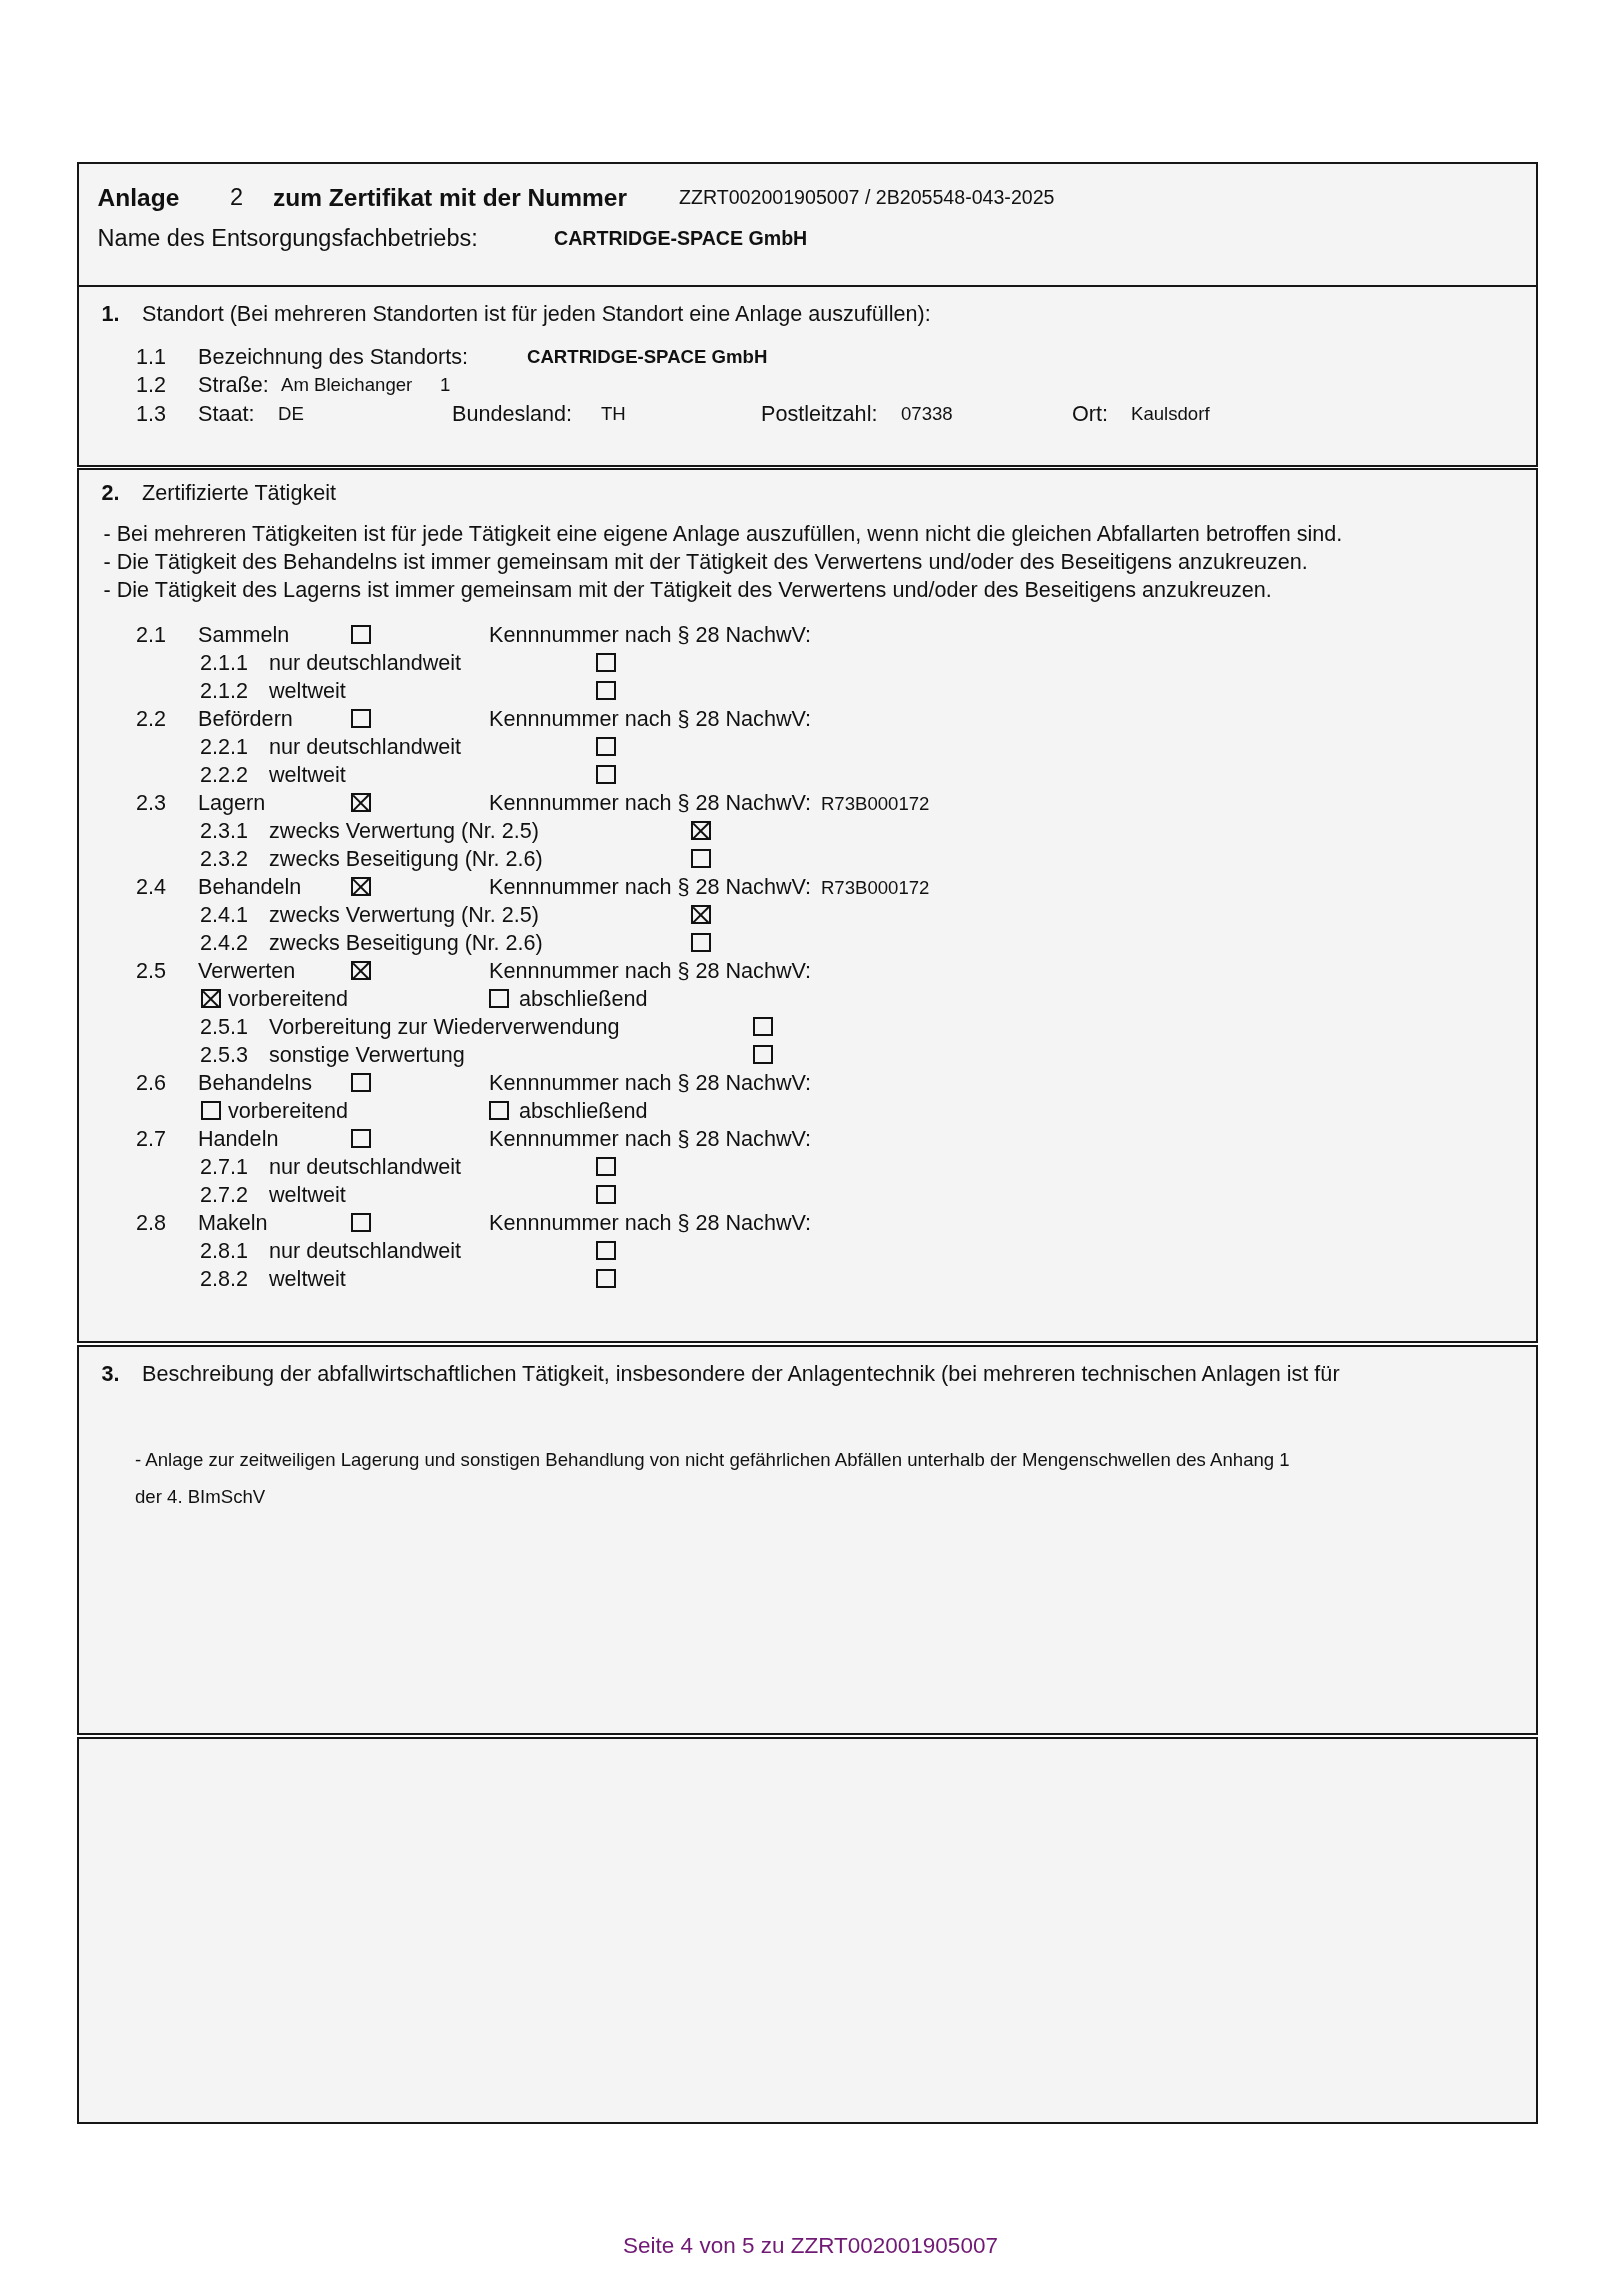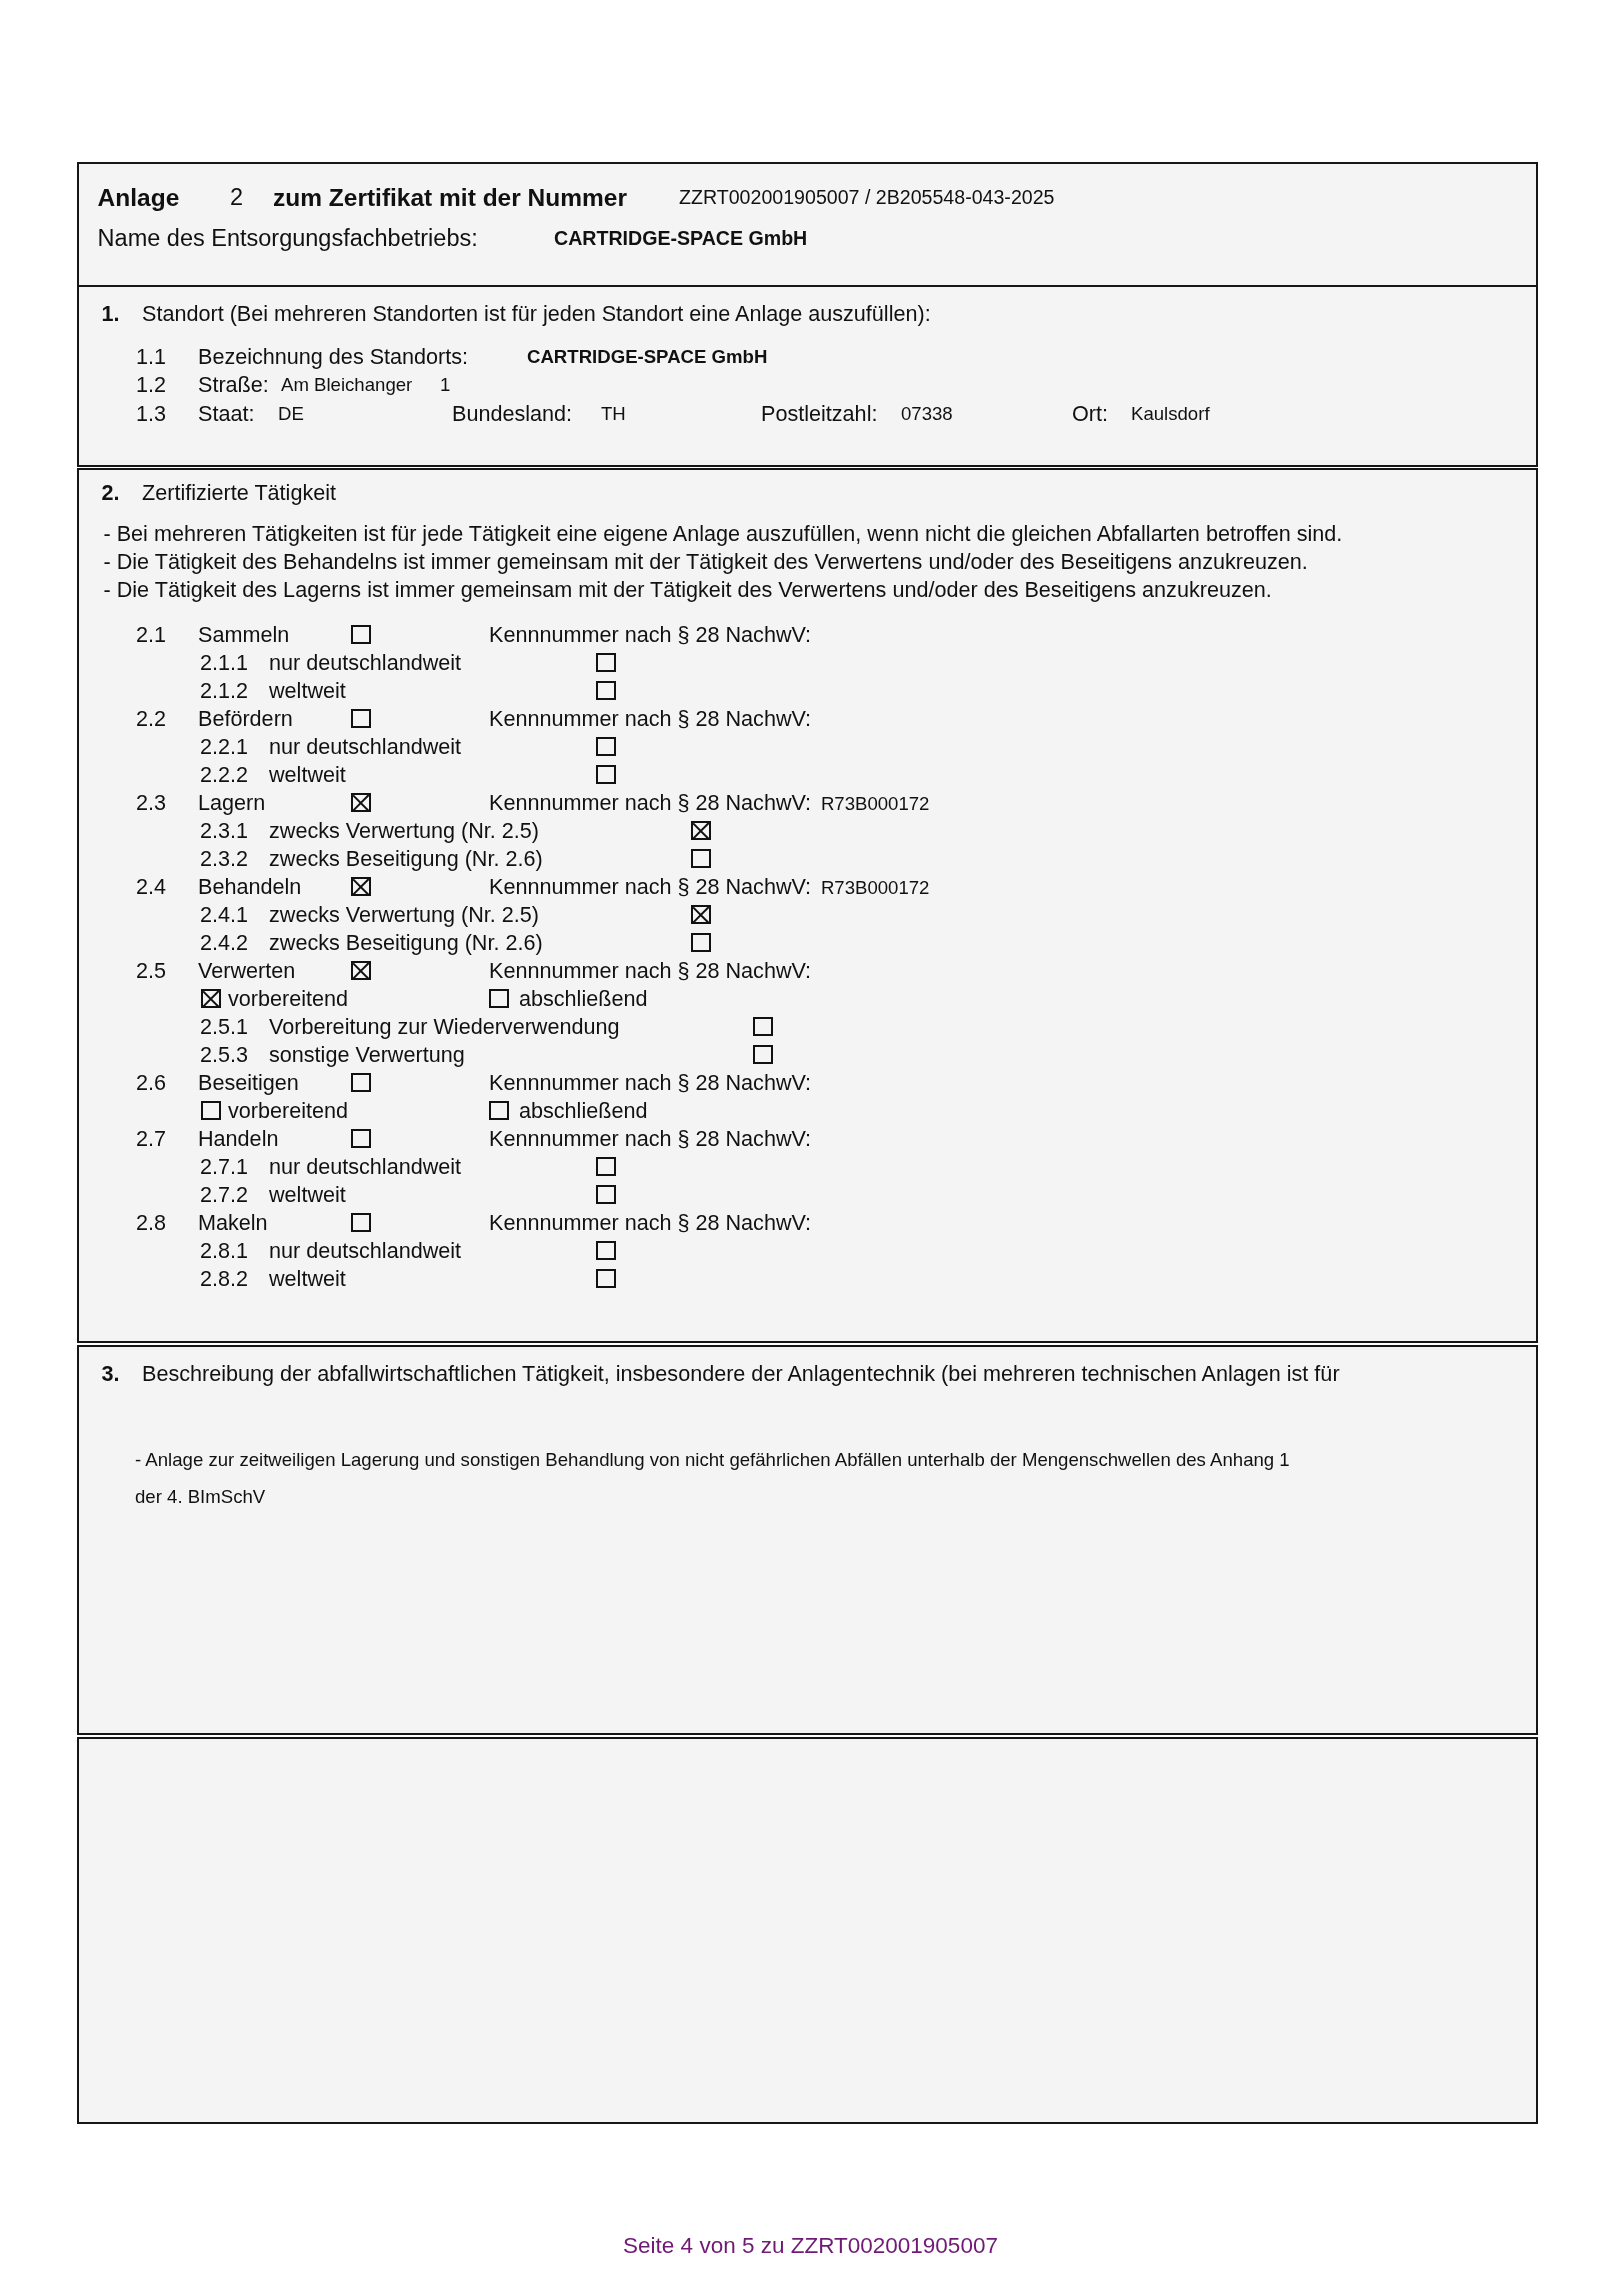--- a/index.html
+++ b/index.html
@@ -219,21 +219,21 @@
         <span class="cb p-d"></span>
       </div>
       <div class="r">
         <span class="abs n2">2.5.3</span>
         <span class="abs l2">sonstige Verwertung</span>
         <span class="cb p-d"></span>
       </div>
 
       <div class="r">
         <span class="abs n1">2.6</span>
-        <span class="abs l1">Beseitigen</span>
+        <span class="abs l1">Behandelns</span>
         <span class="cb p-main"></span>
         <span class="abs kenn"><span>Kennnummer nach § 28 NachwV:</span><span class="kv"></span></span>
       </div>
       <div class="r">
         <span class="cb p-pair1"></span>
         <span class="abs pl1">vorbereitend</span>
         <span class="cb p-pair2"></span>
         <span class="abs pl2">abschließend</span>
       </div>
 

